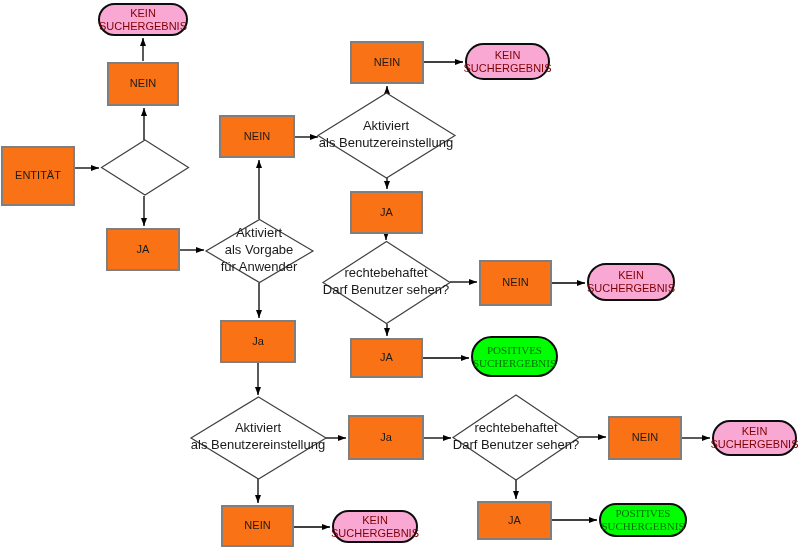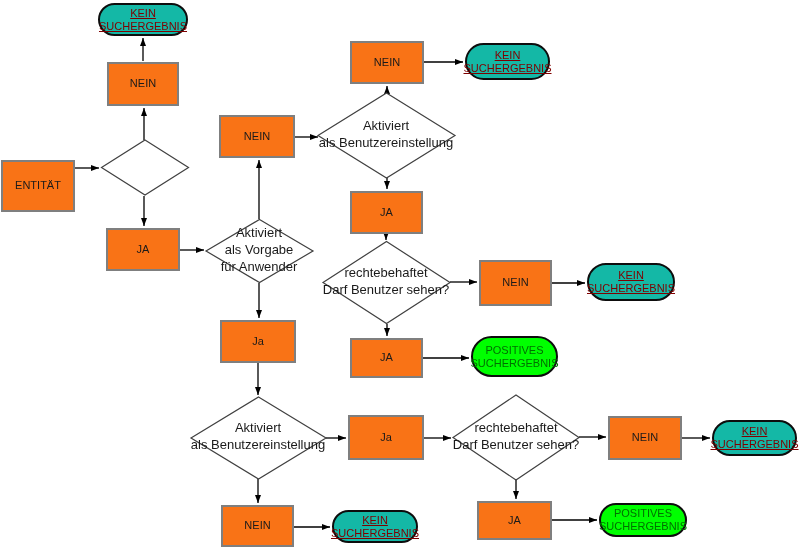--- a/index.html
+++ b/index.html
@@ -27,22 +27,22 @@
   .box {
     background: #f97316;
     border: 2px solid #7f7f7f;
   }
   .oval {
     border: 2px solid #0d0d0d;
     border-radius: 999px;
     line-height: 1.15;
     font-size: 11px;
   }
-  .oval.red   { background: #14b8a6; color: #7f0000; text-decoration: underline; }
-  .oval.green { background: #00ff00; color: #007000; }
+  .oval.red   { background: #f9a8d4; color: #7f0000; }
+  .oval.green { background: #00ff00; color: #007000; font-family: Liberation Serif, serif; }
   .dlabel {
     position: absolute;
     transform: translate(-50%, -50%);
     text-align: center;
     white-space: pre-line;
     font-size: 13px;
     line-height: 1.3;
     color: #1a1a1a;
     pointer-events: none;
     width: 160px;
@@ -94,21 +94,21 @@
     <g fill="#ffffff" stroke="#404040" stroke-width="1.2">
       <polygon points="145,140 188.5,167.5 145,195 101.5,167.5"></polygon>
       <polygon points="259.5,219.5 313,251 259.5,282.5 206,251"></polygon>
       <polygon points="386.5,93 455,135.5 386.5,178 318,135.5"></polygon>
       <polygon points="386.5,241.5 450,282.5 386.5,323.5 323,282.5"></polygon>
       <polygon points="258.5,397 326,438 258.5,479 191,438"></polygon>
       <polygon points="516,395 579,437.5 516,480 453,437.5"></polygon>
     </g>
   </svg>
 
-  <div class="node box" style="left:1px;   top:160px; width:74px; height:52px;">ENTITÄT</div>
+  <div class="node box" style="left:1px;   top:146px; width:74px; height:60px;">ENTITÄT</div>
   <div class="node box" style="left:107px; top:62px;  width:72px; height:44px;">NEIN</div>
   <div class="node box" style="left:106px; top:228px; width:74px; height:43px;">JA</div>
   <div class="node box" style="left:219px; top:115px; width:76px; height:43px;">NEIN</div>
   <div class="node box" style="left:350px; top:41px;  width:74px; height:43px;">NEIN</div>
   <div class="node box" style="left:350px; top:191px; width:73px; height:43px;">JA</div>
   <div class="node box" style="left:479px; top:260px; width:73px; height:46px;">NEIN</div>
   <div class="node box" style="left:350px; top:338px; width:73px; height:40px;">JA</div>
   <div class="node box" style="left:220px; top:320px; width:76px; height:43px;">Ja</div>
   <div class="node box" style="left:348px; top:415px; width:76px; height:45px;">Ja</div>
   <div class="node box" style="left:608px; top:416px; width:74px; height:44px;">NEIN</div>

